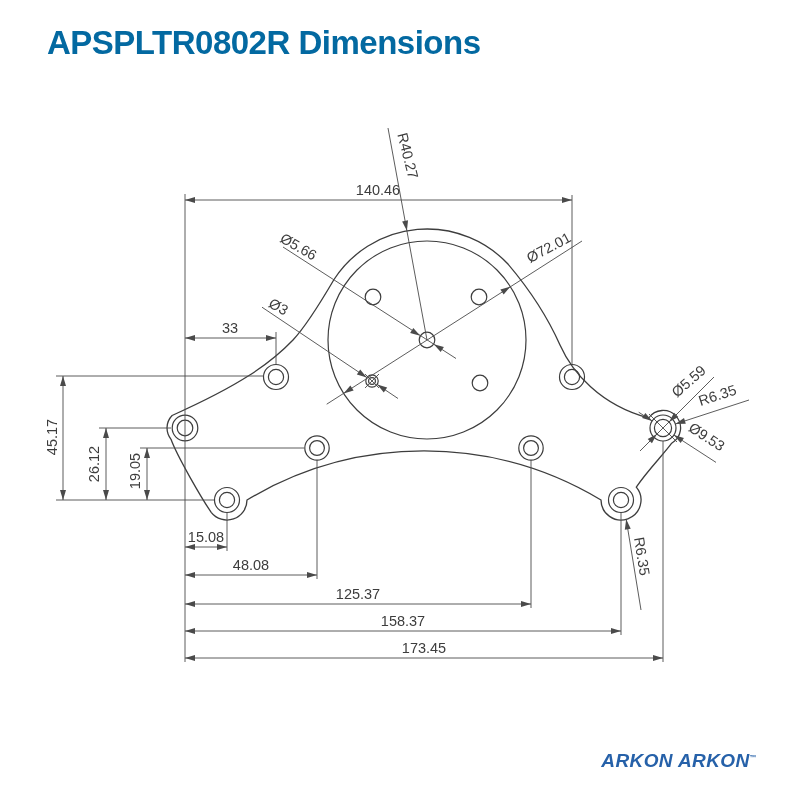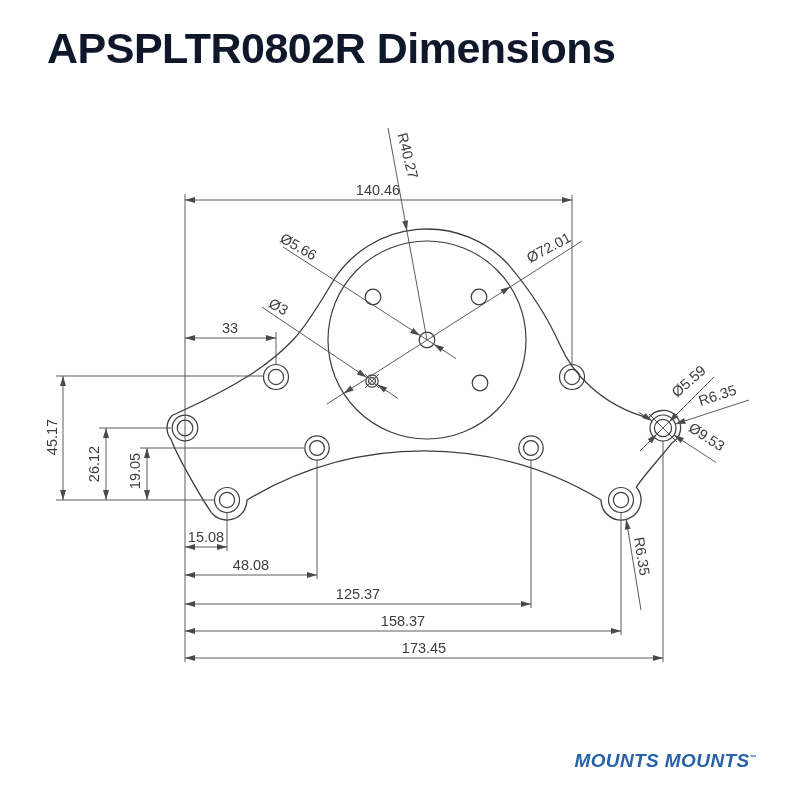--- a/index.html
+++ b/index.html
@@ -1,19 +1,19 @@
 <!DOCTYPE html>
 <html><head>
 <meta charset="utf-8">
 <style>
   html,body{margin:0;padding:0;background:#ffffff;}
   .page{position:relative;width:800px;height:800px;background:#fff;overflow:hidden;
         font-family:"Liberation Sans",sans-serif;}
-  .title{position:absolute;left:47px;top:24px;margin:0;font-size:43px;font-weight:bold;
-         letter-spacing:-0.5px;color:#0f172a;}
+  .title{position:absolute;left:47px;top:24px;margin:0;font-size:33px;font-weight:bold;
+         letter-spacing:-0.5px;color:#0369a1;}
   .drawing-svg{position:absolute;left:0;top:0;}
   .logo{position:absolute;right:43px;top:750px;font-size:19px;font-weight:bold;font-style:italic;
         letter-spacing:0.4px;color:#2661a9;white-space:nowrap;}
   .logo sup{font-size:7px;font-style:normal;vertical-align:super;}
   svg text{font-family:"Liberation Sans",sans-serif;font-size:14.5px;fill:#3d3d3d;}
   .geo{stroke:#3d3d3d;stroke-width:1.3;fill:none;}
   .geo2{stroke:#3d3d3d;stroke-width:1.2;fill:none;}
   .dim{stroke:#4a4a4a;stroke-width:0.9;fill:none;}
   .arr{fill:#4a4a4a;stroke:none;}
 </style>
@@ -184,14 +184,14 @@
       <text x="358" y="599">125.37</text>
       <text x="403" y="626">158.37</text>
       <text x="424" y="653">173.45</text>
       <text transform="translate(692 385) rotate(-41)">Ø5.59</text>
       <text transform="translate(719 400) rotate(-18)">R6.35</text>
       <text transform="translate(704 441) rotate(33)">Ø9.53</text>
       <text transform="translate(637 557) rotate(81)">R6.35</text>
     </g>
   </svg>
 
-  <div class="logo"><span>MOUNTS MOUNTS</span><sup>™</sup></div>
+  <div class="logo"><span>ARKON ARKON</span><sup>™</sup></div>
 </div>
 
 </body></html>

